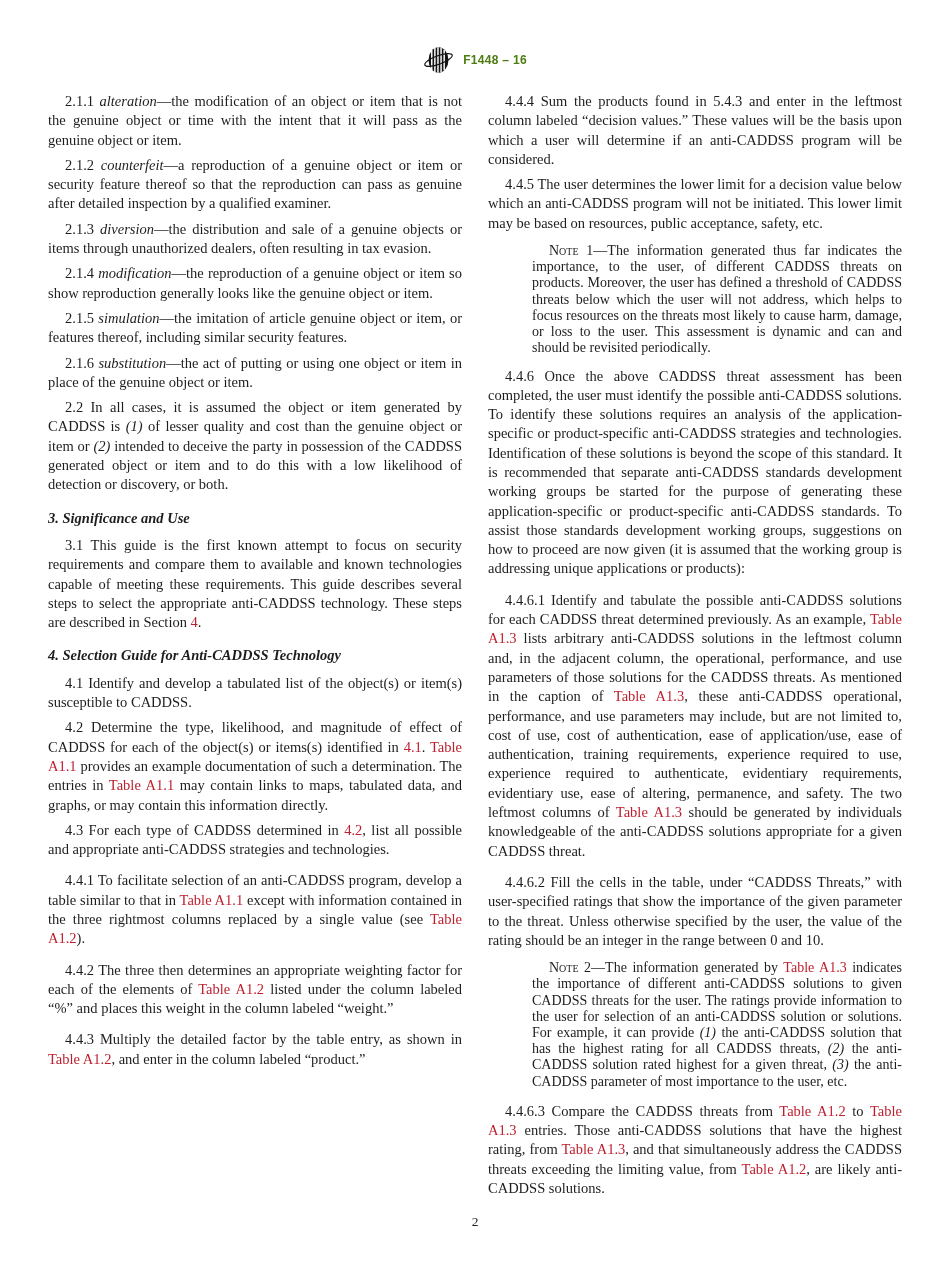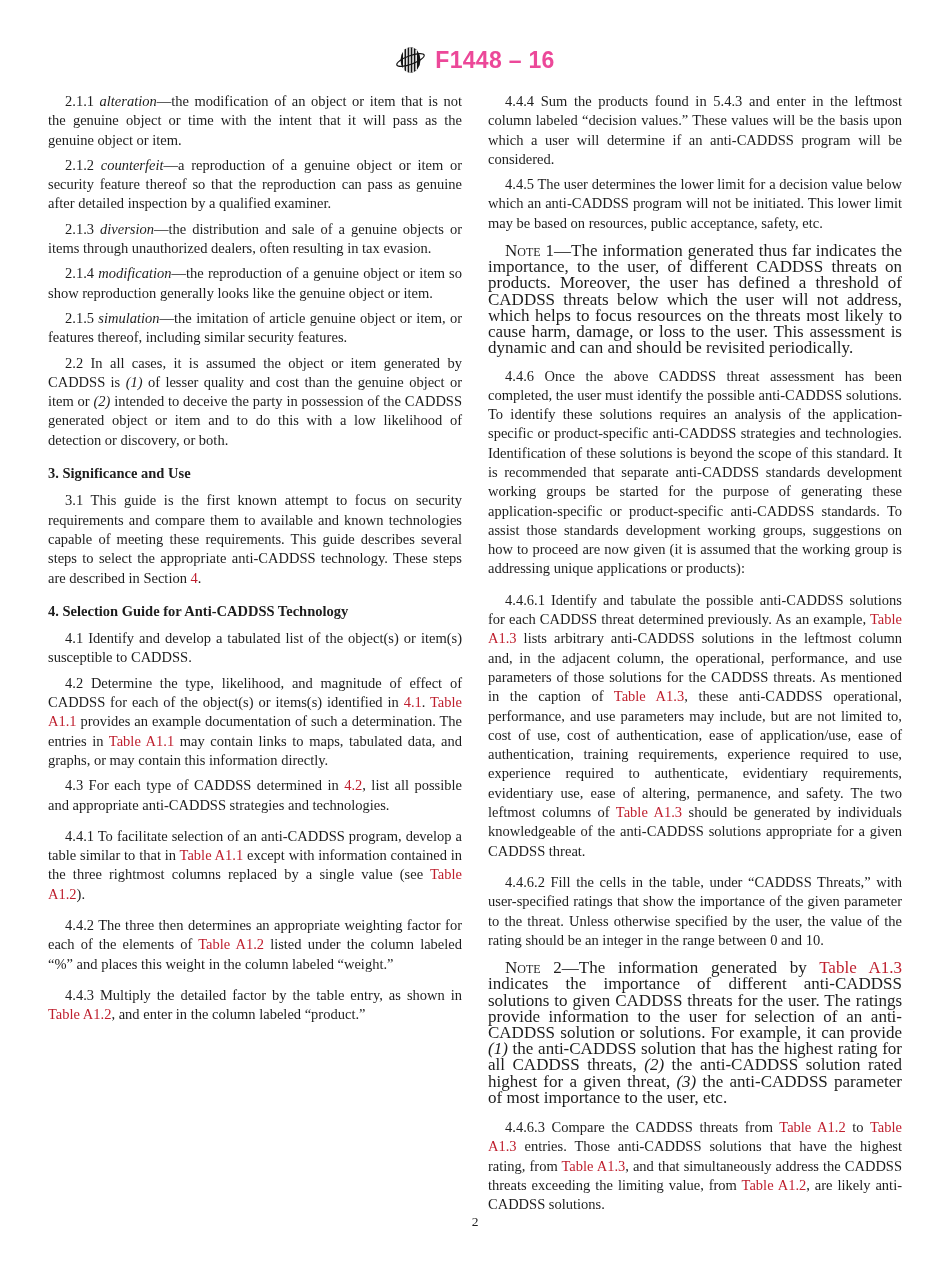--- a/index.html
+++ b/index.html
@@ -7,41 +7,42 @@
     width:950px; height:1272px; margin:0 auto; position:relative;
     background:#ffffff; overflow:hidden; color:#1d1d1d;
   }
   .hdr {
     display:flex; justify-content:center; align-items:center; gap:9px;
     padding-top:44px;
   }
   .hdr .logo { display:block; }
   .hdr .title {
     font-family:"Liberation Sans", sans-serif; font-weight:bold;
-    font-size:23px; letter-spacing:.3px; color:#ec4899;
+    font-size:12px; letter-spacing:.3px; color:#4d7c0f;
   }
   .cols {
     display:flex; gap:26px; padding:16px 48px 0 48px;justify-content:center;
   }
   .col {
     width:414px; font-family:"Liberation Serif", serif;
     font-size:14.5px; line-height:19.3px; text-align:justify;
     color:#1d1d1d;
   }
   .col p { margin:0; }
   .col > p:first-child { margin-top:0 !important; }
   p.p  { margin-top:6px; text-indent:17px; }
   p.pt { margin-top:12px;   text-indent:17px; }
   p.h  {
     margin-top:14px; margin-bottom:8px; text-indent:0;
     font-weight:bold;
+    font-style:italic;
   }
   p.note {
     margin-top:10px; margin-bottom:10px; text-indent:17px;
-    font-size:17px; line-height:16.2px;
+    font-size:14px; line-height:16.2px;margin-left:44px;
   }
   .s-i  { font-style:italic; }
   .s-l  { color:var(--link-color,#be1e2d); }
   .s-sc { font-variant:small-caps; }
   .ftr {
     position:absolute; left:0; right:0; top:1214px; text-align:center;
     font-family:"Liberation Serif", serif; font-size:13.5px; color:#1d1d1d;
   }
 </style>
 </head>
@@ -64,20 +65,21 @@
     <span class="title">F1448 – 16</span>
   </div>
 
   <div class="cols">
     <div class="col" id="col-left">
         <p class="p"><span>2.1.1 </span><span class="s-i">alteration</span><span>—the modification of an object or item that is not the genuine object or time with the intent that it will pass as the genuine object or item.</span></p>
         <p class="p"><span>2.1.2 </span><span class="s-i">counterfeit</span><span>—a reproduction of a genuine object or item or security feature thereof so that the reproduction can pass as genuine after detailed inspection by a qualified examiner.</span></p>
         <p class="p"><span>2.1.3 </span><span class="s-i">diversion</span><span>—the distribution and sale of a genuine objects or items through unauthorized dealers, often resulting in tax evasion.</span></p>
         <p class="p"><span>2.1.4 </span><span class="s-i">modification</span><span>—the reproduction of a genuine object or item so show reproduction generally looks like the genuine object or item.</span></p>
         <p class="p"><span>2.1.5 </span><span class="s-i">simulation</span><span>—the imitation of article genuine object or item, or features thereof, including similar security features.</span></p>
+        <p class="p"><span>2.1.6 </span><span class="s-i">substitution</span><span>—the act of putting or using one object or item in place of the genuine object or item.</span></p>
         <p class="p"><span>2.2 In all cases, it is assumed the object or item generated by CADDSS is </span><span class="s-i">(1)</span><span> of lesser quality and cost than the genuine object or item or </span><span class="s-i">(2)</span><span> intended to deceive the party in possession of the CADDSS generated object or item and to do this with a low likelihood of detection or discovery, or both.</span></p>
         <p class="h"><span>3. Significance and Use</span></p>
         <p class="p"><span>3.1 This guide is the first known attempt to focus on security requirements and compare them to available and known technologies capable of meeting these requirements. This guide describes several steps to select the appropriate anti-CADDSS technology. These steps are described in Section </span><span class="s-l">4</span><span>.</span></p>
         <p class="h"><span>4. Selection Guide for Anti-CADDSS Technology</span></p>
         <p class="p"><span>4.1 Identify and develop a tabulated list of the object(s) or item(s) susceptible to CADDSS.</span></p>
         <p class="p"><span>4.2 Determine the type, likelihood, and magnitude of effect of CADDSS for each of the object(s) or items(s) identified in </span><span class="s-l">4.1</span><span>. </span><span class="s-l">Table A1.1</span><span> provides an example documentation of such a determination. The entries in </span><span class="s-l">Table A1.1</span><span> may contain links to maps, tabulated data, and graphs, or may contain this information directly.</span></p>
         <p class="p"><span>4.3 For each type of CADDSS determined in </span><span class="s-l">4.2</span><span>, list all possible and appropriate anti-CADDSS strategies and technologies.</span></p>
         <p class="pt"><span>4.4.1 To facilitate selection of an anti-CADDSS program, develop a table similar to that in </span><span class="s-l">Table A1.1</span><span> except with information contained in the three rightmost columns replaced by a single value (see </span><span class="s-l">Table A1.2</span><span>).</span></p>
         <p class="pt"><span>4.4.2 The three then determines an appropriate weighting factor for each of the elements of </span><span class="s-l">Table A1.2</span><span> listed under the column labeled “%” and places this weight in the column labeled “weight.”</span></p>
         <p class="pt"><span>4.4.3 Multiply the detailed factor by the table entry, as shown in </span><span class="s-l">Table A1.2</span><span>, and enter in the column labeled “product.”</span></p>

